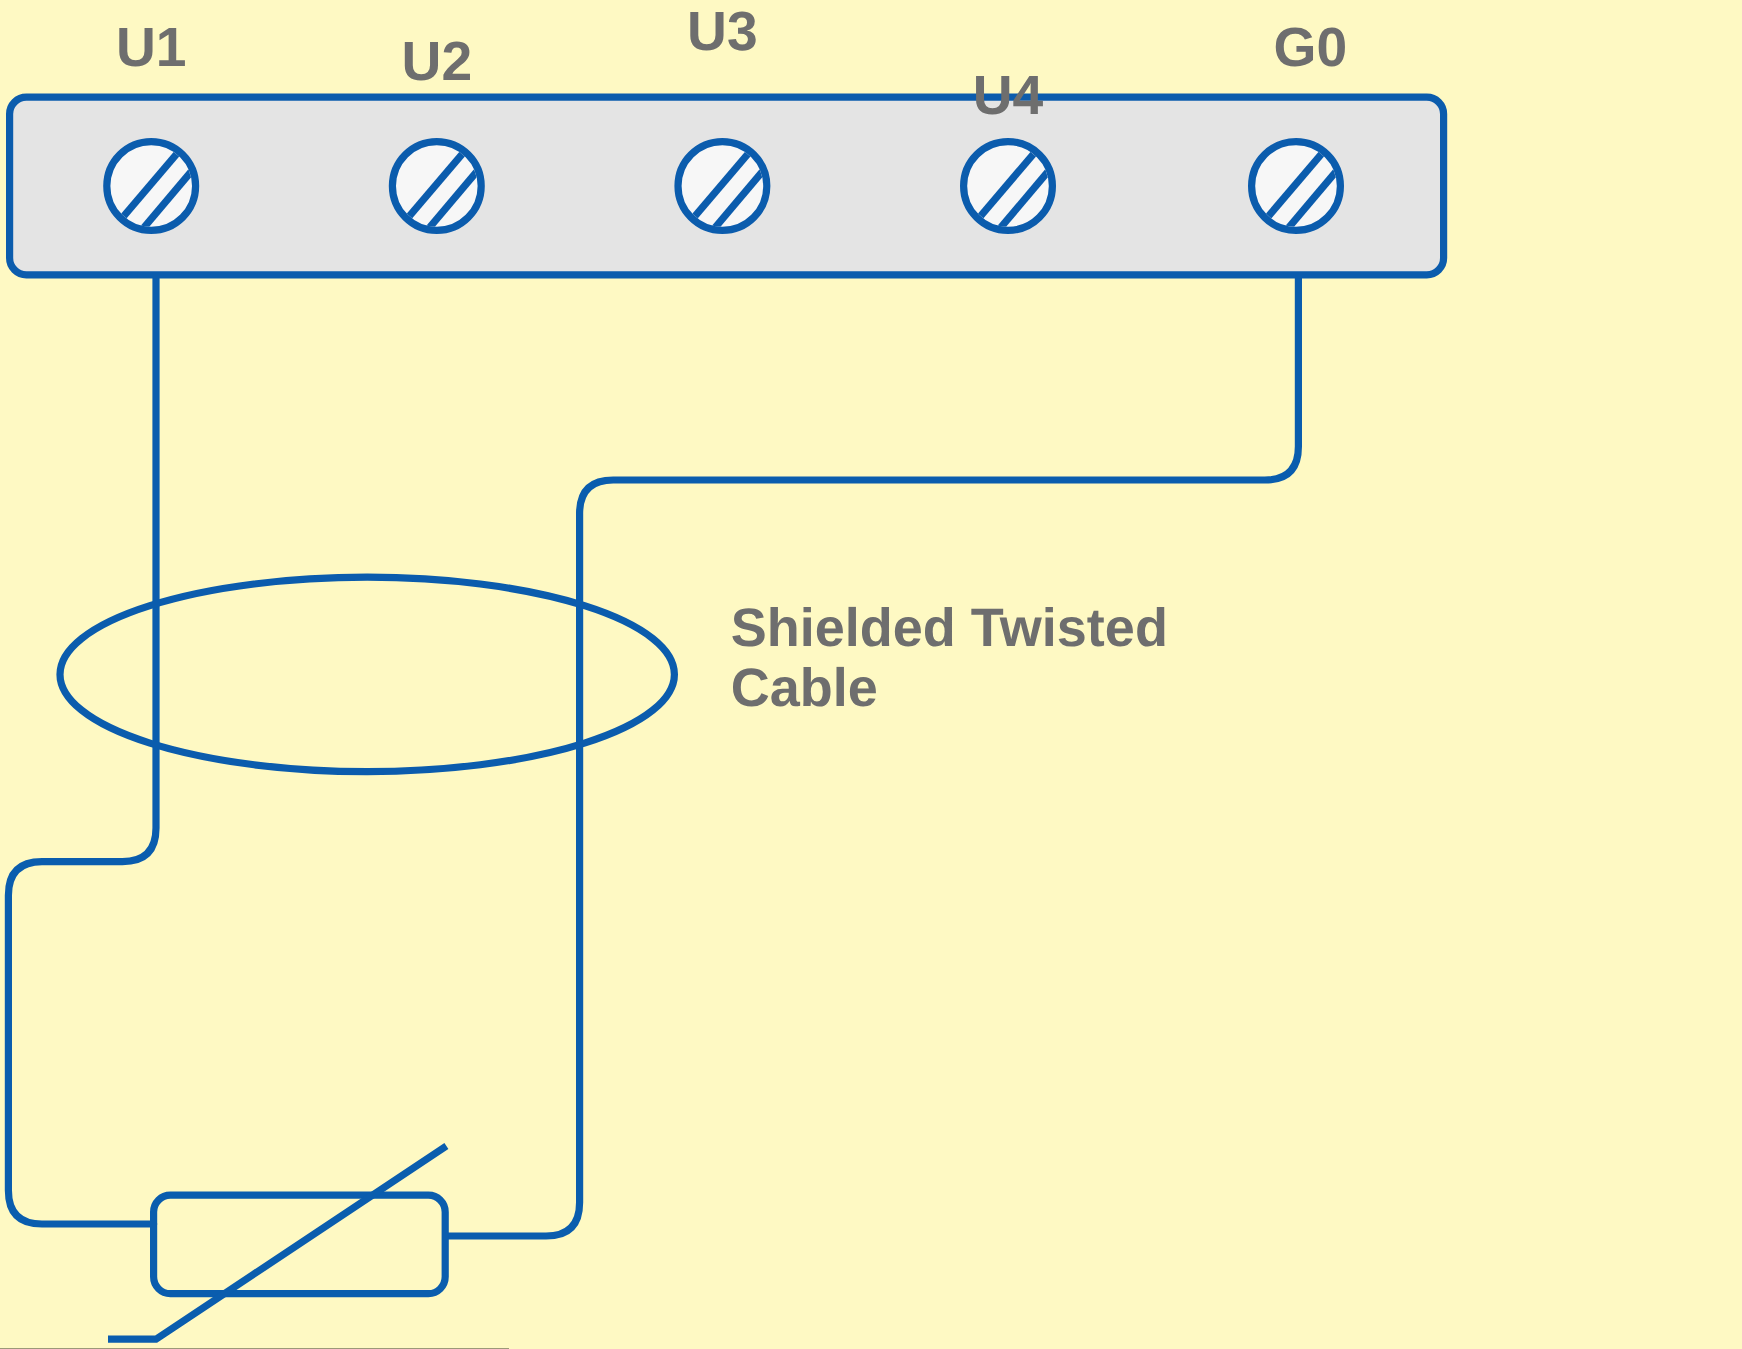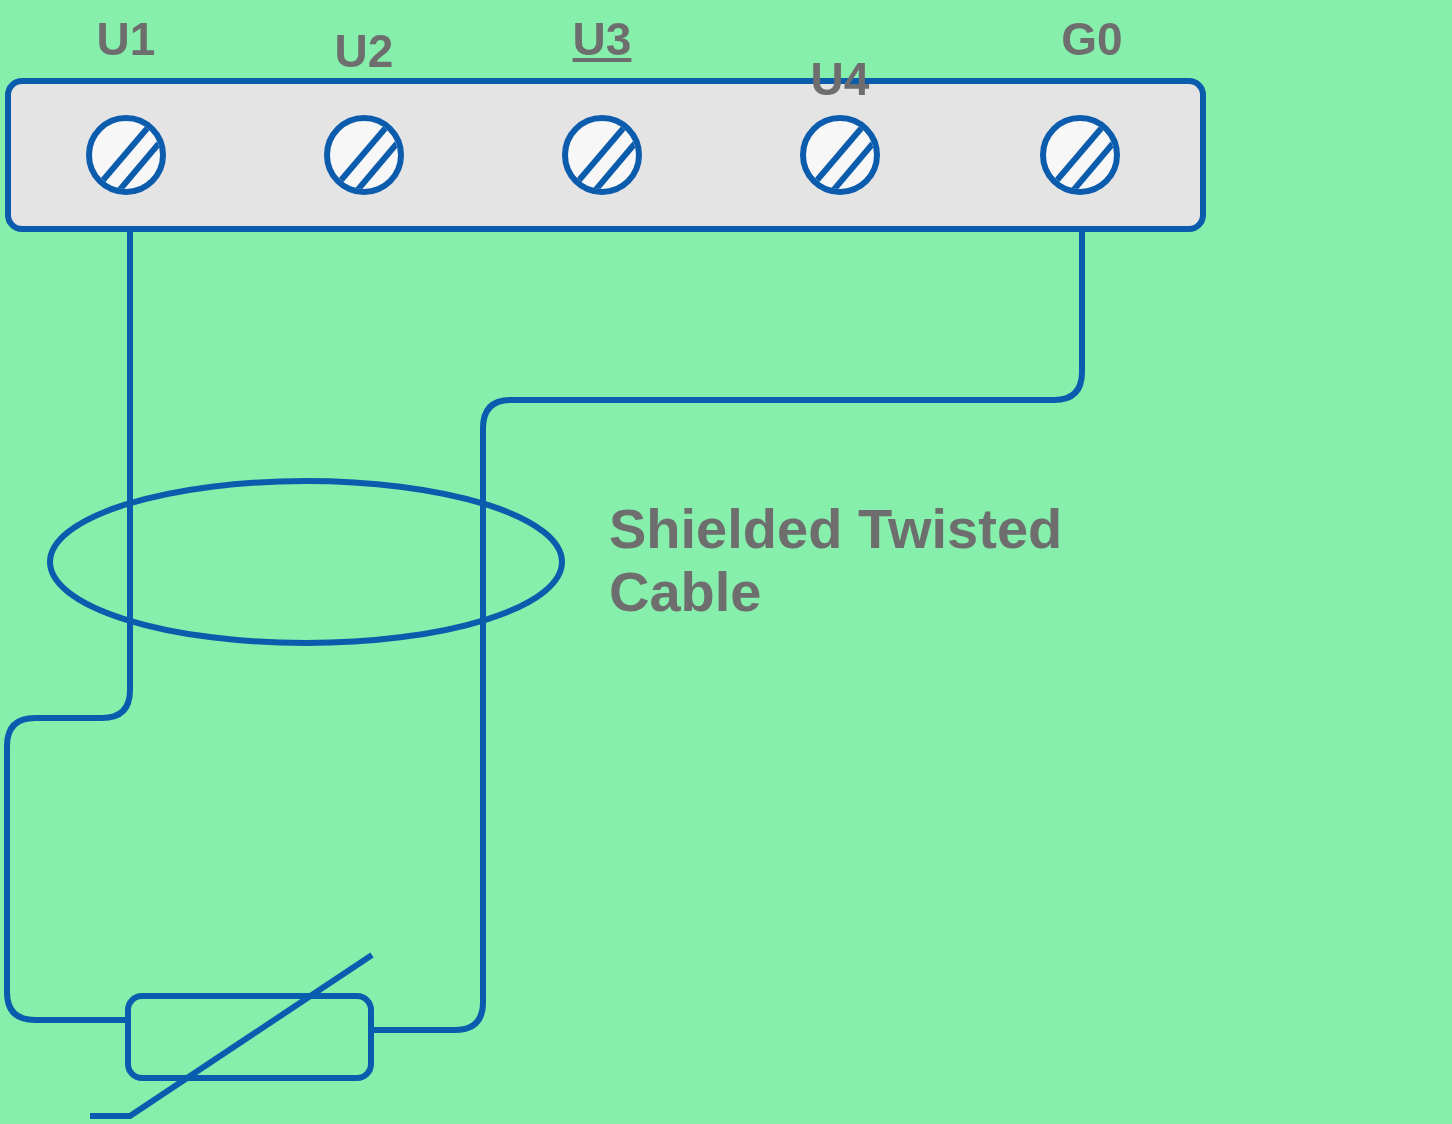--- a/index.html
+++ b/index.html
@@ -8,21 +8,21 @@
     padding: 0;
     background: #000000;
   }
   body {
     font-family: "Liberation Sans", sans-serif;
   }
   #diagram-root {
     position: relative;
     width: 1452px;
     height: 1124px;
-    background: #86efac;
+    background: #fef9c3;
     overflow: hidden;
   }
   #diagram-svg {
     position: absolute;
     left: 0;
     top: 0;
     width: 1452px;
     height: 1124px;
     display: block;
   }
@@ -76,21 +76,21 @@
     text-align: center;
     width: 140px;
     white-space: nowrap;
     user-select: none;
   }
   .annotation {
     position: absolute;
     color: #6e6e6e;
     font-family: "Liberation Sans", sans-serif;
     font-weight: bold;
-    font-size: 56px;
+    font-size: 45px;
     line-height: 1.12;
     white-space: pre-line;
     user-select: none;
   }
 </style>
 </head>
 <body>
 
 <div id="diagram-root">
 
@@ -174,21 +174,21 @@
 
     <g>
       <rect class="thermistor-box" x="128" y="996" width="243" height="82" rx="14" ry="14"></rect>
       <path class="thermistor-arrow" d="M 90 1116 L 130 1116 L 372 955"></path>
     </g>
 
   </svg>
 
   <div class="terminal-label" style="left:56px; top:16px;">U1</div>
   <div class="terminal-label" style="left:294px; top:28px;">U2</div>
-  <div class="terminal-label" style="left:532px; top:16px;text-decoration:underline;">U3</div>
+  <div class="terminal-label" style="left:532px; top:3px;">U3</div>
   <div class="terminal-label" style="left:770px; top:16px;margin-top:40px;">U4</div>
   <div class="terminal-label" style="left:1022px; top:16px;">G0</div>
 
   <div class="annotation" style="left:609px; top:498px;">Shielded Twisted
 Cable</div>
 
 
 </div>
 
 </body></html>

